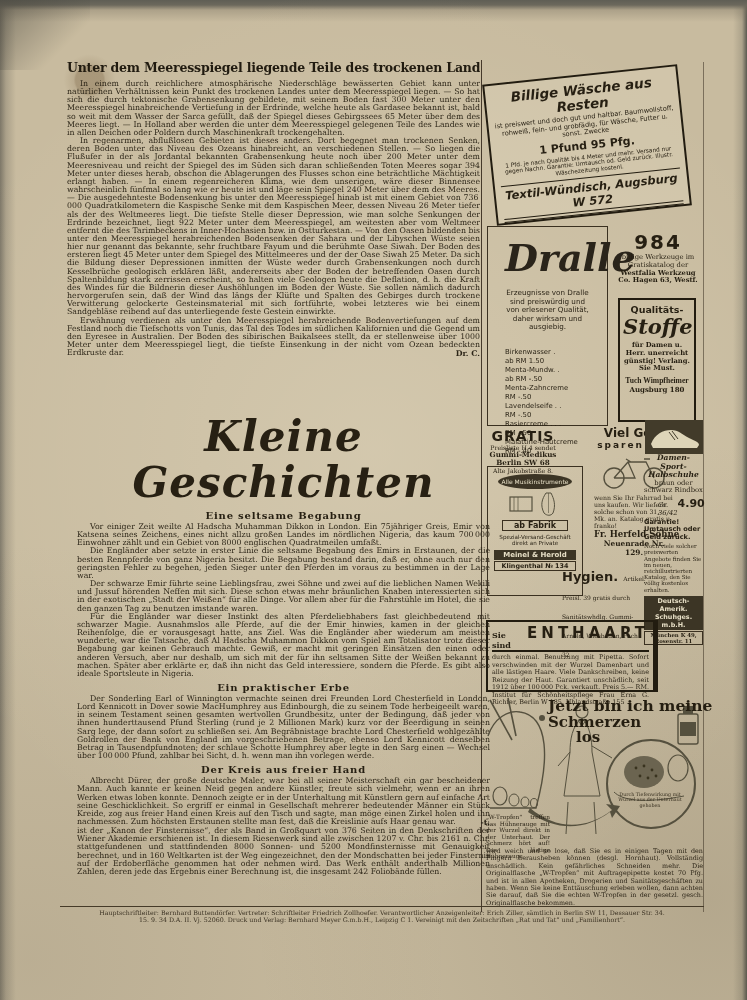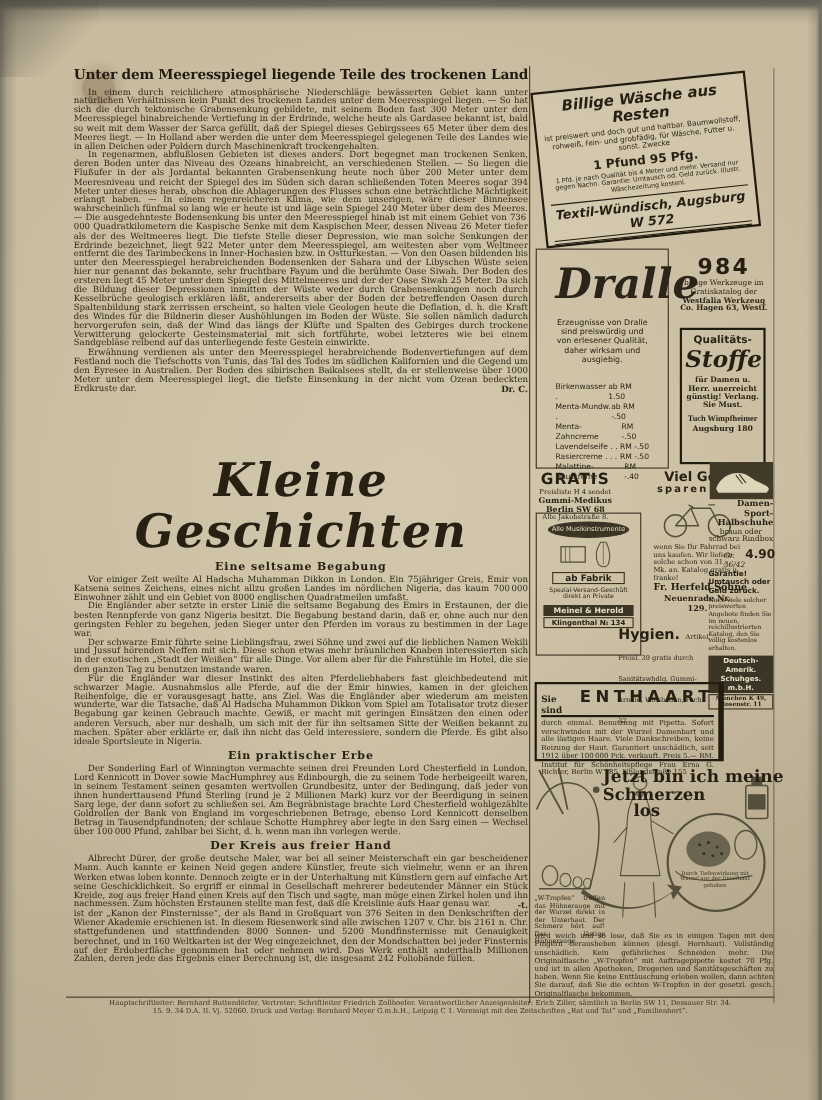--- a/index.html
+++ b/index.html
@@ -15,21 +15,21 @@
           linear-gradient(270deg, #5a594f 0, rgba(90,89,79,.25) 5px, transparent 14px);
         font-family:"DejaVu Serif", serif;color:#2c2518;}
   .corner-shadow{position:absolute;left:0;top:0;width:90px;height:70px;
         background:linear-gradient(135deg, rgba(70,68,60,.55), transparent 70%);pointer-events:none;}
   .vrule{position:absolute;left:481px;top:60px;width:1px;height:852px;background:#45392a;}
   .vrule-right{position:absolute;left:703px;top:62px;width:1px;height:850px;background:rgba(60,50,35,.55);}
 
   
   .main-col{position:absolute;left:67px;top:60px;width:413px;}
   .article1{position:absolute;top:0;left:0;width:413px;height:352px;overflow:hidden;}
-  .stories{position:absolute;top:352px;left:0;width:413px;height:500px;overflow:hidden;}
+  .stories{position:absolute;top:352px;left:10px;width:413px;height:500px;overflow:hidden;}
   h1.headline{margin:0 0 5px 0;font-size:12.5px;letter-spacing:-.2px;white-space:nowrap;
         text-align:center;font-weight:bold;color:#211b10;}
   .body-p{margin:0;font-size:7.8px;line-height:8.15px;text-align:justify;text-indent:13px;
         color:#2e2719;}
   .sig{font-size:7.8px;text-align:right;margin-top:-8.1px;font-weight:bold;}
   h2.script-head{margin:2px 0 4px 0;text-align:center;font-size:42px;line-height:46px;
         font-weight:bold;font-style:italic;color:#272013;letter-spacing:1px;}
   h3.story-head{margin:4px 0 2px 0;text-align:center;font-size:10px;font-weight:bold;
         letter-spacing:.8px;color:#261f12;}
 
@@ -52,21 +52,21 @@
   .ad-waesche .s2{font-size:5.8px;line-height:6.6px;text-align:center;}
   .ad-waesche .firm{margin-top:3px;border-top:1px solid #221c10;border-bottom:4px double #221c10;
         font-size:11.5px;font-weight:bold;font-style:italic;text-align:center;padding:2px 0;}
 
   
   .ad-dralle{left:1px;top:158px;width:121px;height:200px;border:1px solid #3a3020;padding:4px 17px;
         font-family:"DejaVu Sans", sans-serif;}
   .ad-dralle .logo{font-family:"DejaVu Serif", serif;font-style:italic;font-weight:bold;
         font-size:38px;line-height:54px;text-align:center;color:#2a241a;}
   .ad-dralle .intro{font-size:7.2px;line-height:8.6px;margin:4px 0 16px 0;text-align:center;}
-  .drow{display:flex;justify-content:space-between;font-size:6.9px;line-height:9px;}
+  .drow{display:flex;justify-content:space-between;font-size:6.9px;line-height:9px;flex-direction:column;}
 
   
   .ad-984{left:130px;top:162px;width:84px;text-align:center;}
   .ad-984 .n{font-size:20px;font-weight:bold;font-family:"DejaVu Sans", sans-serif;letter-spacing:2px;}
   .ad-984 .s{font-size:6.8px;line-height:7.8px;}
   .ad-984 .f{font-size:6.8px;line-height:7.8px;font-weight:bold;}
 
   
   .ad-stoffe{left:132px;top:230px;width:78px;height:124px;border:2px solid #221c10;
         text-align:center;padding:4px 3px;}
@@ -102,21 +102,21 @@
   .ad-rad .a{font-size:7.4px;font-weight:bold;}
 
   
   .ad-hyg{left:76px;top:498px;width:84px;}
   .ad-hyg .t{font-size:13px;font-weight:bold;font-family:"DejaVu Sans", sans-serif;}
   .ad-hyg .s{font-size:6px;line-height:6.8px;}
 
   
   .ad-schuhe{left:158px;top:352px;width:59px;height:250px;}
   .shoe-pic{display:block;margin:0 auto;}
-  .ad-schuhe .t{font-size:7.6px;font-weight:bold;text-align:right;line-height:8.6px;}
+  .ad-schuhe .t{font-size:7.6px;font-style:italic;font-weight:bold;text-align:center;line-height:8.6px;}
   .ad-schuhe .d{font-size:6.8px;text-align:center;line-height:7.6px;}
   .ad-schuhe .pz{display:flex;justify-content:space-between;align-items:baseline;margin-top:2px;}
   .ad-schuhe .gr{font-size:6.8px;font-style:italic;padding-left:14px;}
   .ad-schuhe .pr{font-size:11px;font-weight:bold;font-family:"DejaVu Sans", sans-serif;}
   .ad-schuhe .g{font-size:6.6px;font-weight:bold;line-height:7.4px;margin-top:2px;font-family:"DejaVu Sans", sans-serif;}
   .ad-schuhe .n{font-size:5.6px;line-height:6.2px;margin-top:2px;}
   .ad-schuhe .firm{background:#3c3525;color:#e7dfc6;font-size:6.4px;font-weight:bold;text-align:center;
         padding:1px;margin-top:3px;font-family:"DejaVu Sans", sans-serif;}
   .ad-schuhe .addr{border:1px solid #3a3020;font-size:5.4px;font-weight:bold;text-align:center;margin-top:1px;}
 

